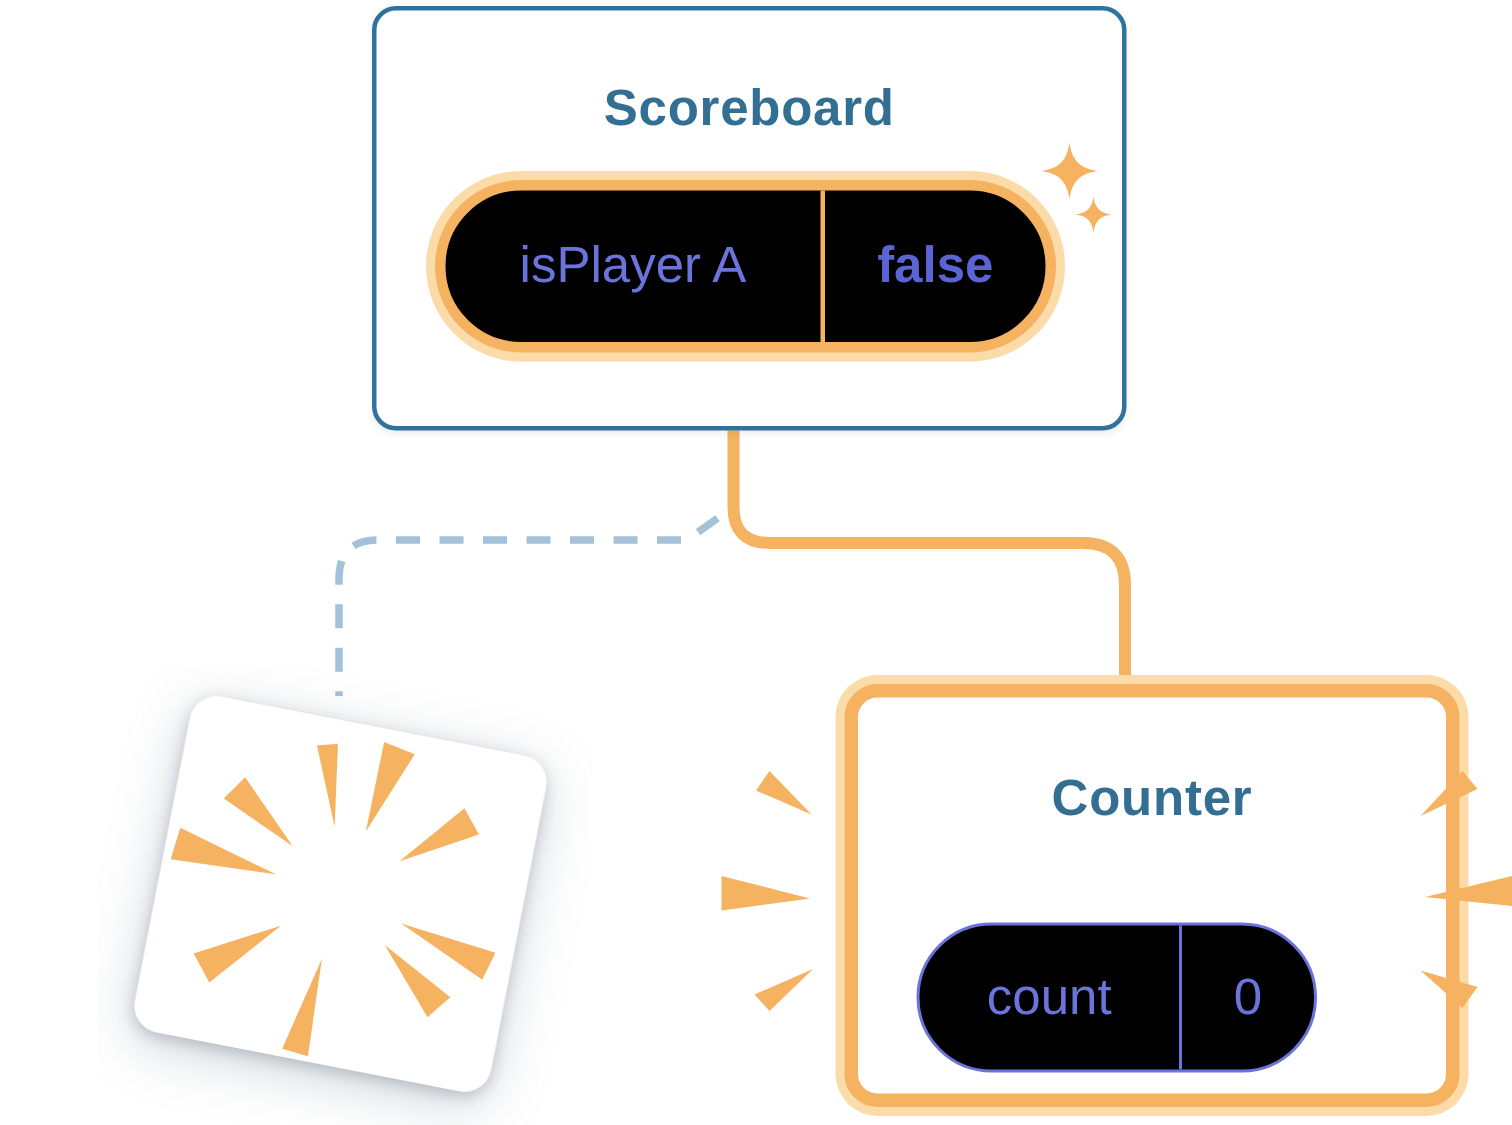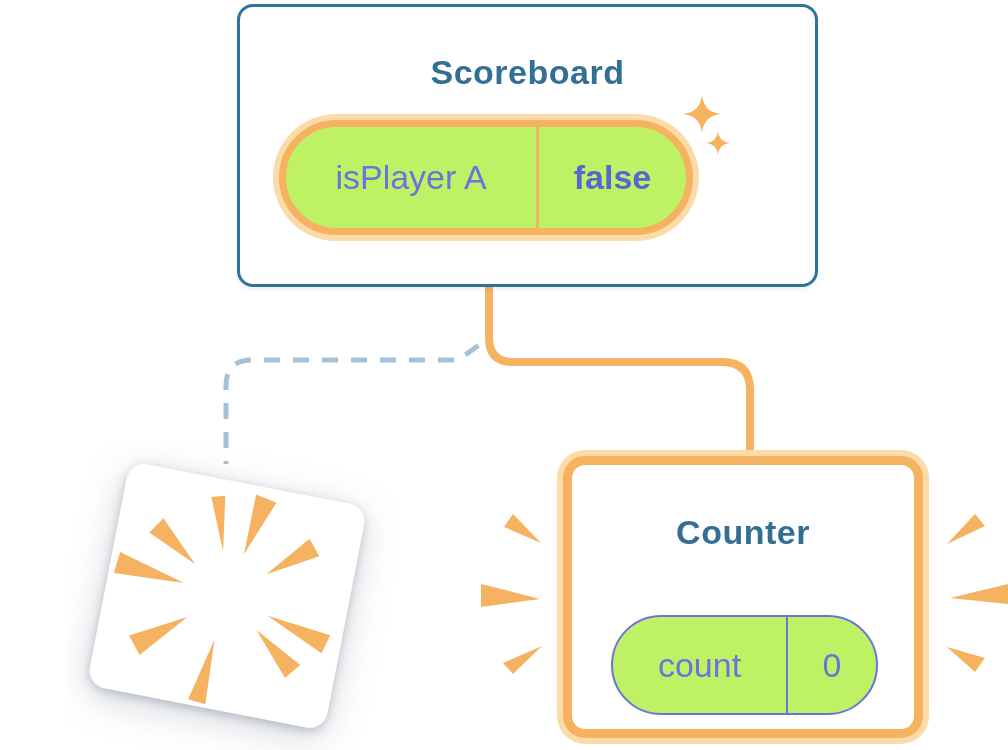--- a/index.html
+++ b/index.html
@@ -23,29 +23,29 @@
     left: 0; top: 0;
   }
 
   
   .card {
     position: absolute;
     background: #ffffff;
     box-sizing: border-box;
   }
   .scoreboard-card {
-    left: 237px; top: 4px;
-    width: 581px; height: 283px;
+    left: 248px; top: 4px;
+    width: 503px; height: 283px;
     border: 3px solid var(--teal-border);
     border-radius: 16px;
     box-shadow: 0 2px 5px rgba(45, 80, 100, 0.10);
   }
   .counter-card {
     left: 563px; top: 456px;
-    width: 360px; height: 282px;
+    width: 410px; height: 282px;
     border: 9px solid var(--orange);
     border-radius: 22px;
     box-shadow: 0 0 0 6px var(--orange-glow);
     padding-left: 38px;
   }
   .card-title {
     position: absolute;
     left: 0; right: 0;
     text-align: center;
     font-size: 34px;
@@ -55,21 +55,21 @@
     color: var(--teal-text);
   }
   .scoreboard-card .card-title { top: 45px; }
   .counter-card .card-title { top: 47px; }
 
   
   .pill {
     position: absolute;
     display: flex;
     box-sizing: border-box;
-    background: #bef264;
+    background: #000000;
     align-items: stretch;
   }
   .pill-cell {
     display: flex;
     align-items: center;
     justify-content: center;
     font-size: 34px;
     color: var(--purple);
   }
   .orange-pill {

